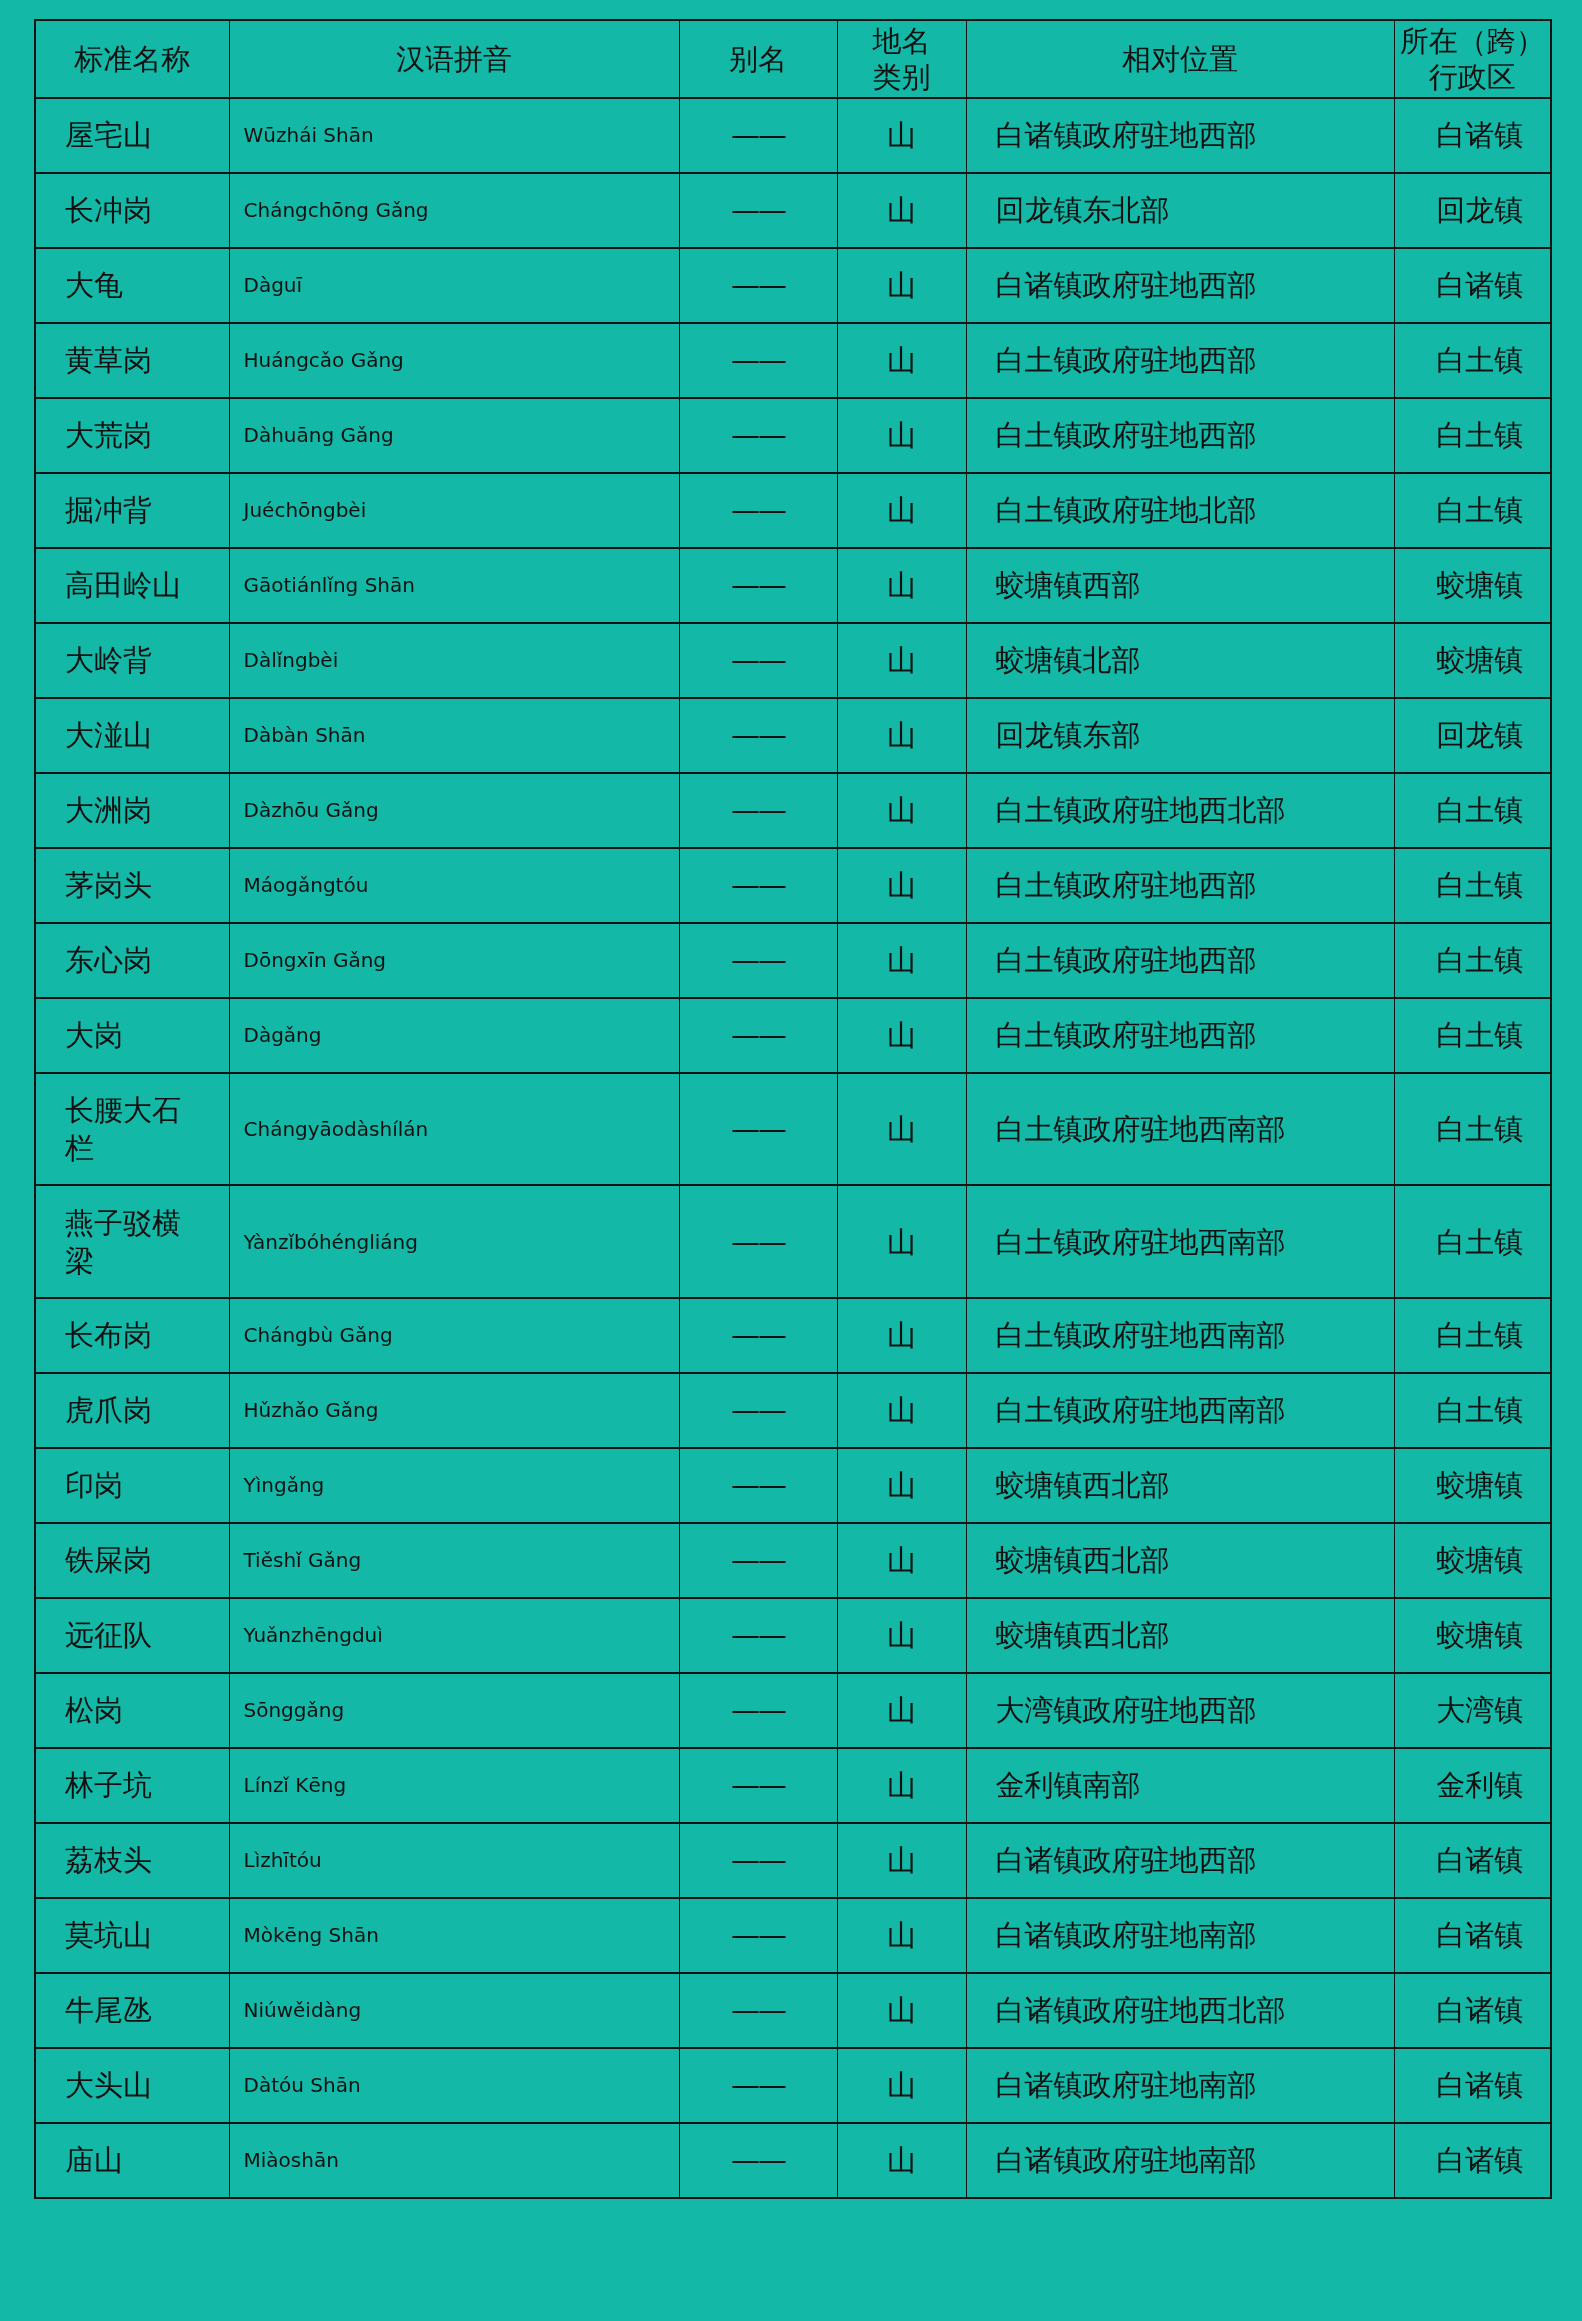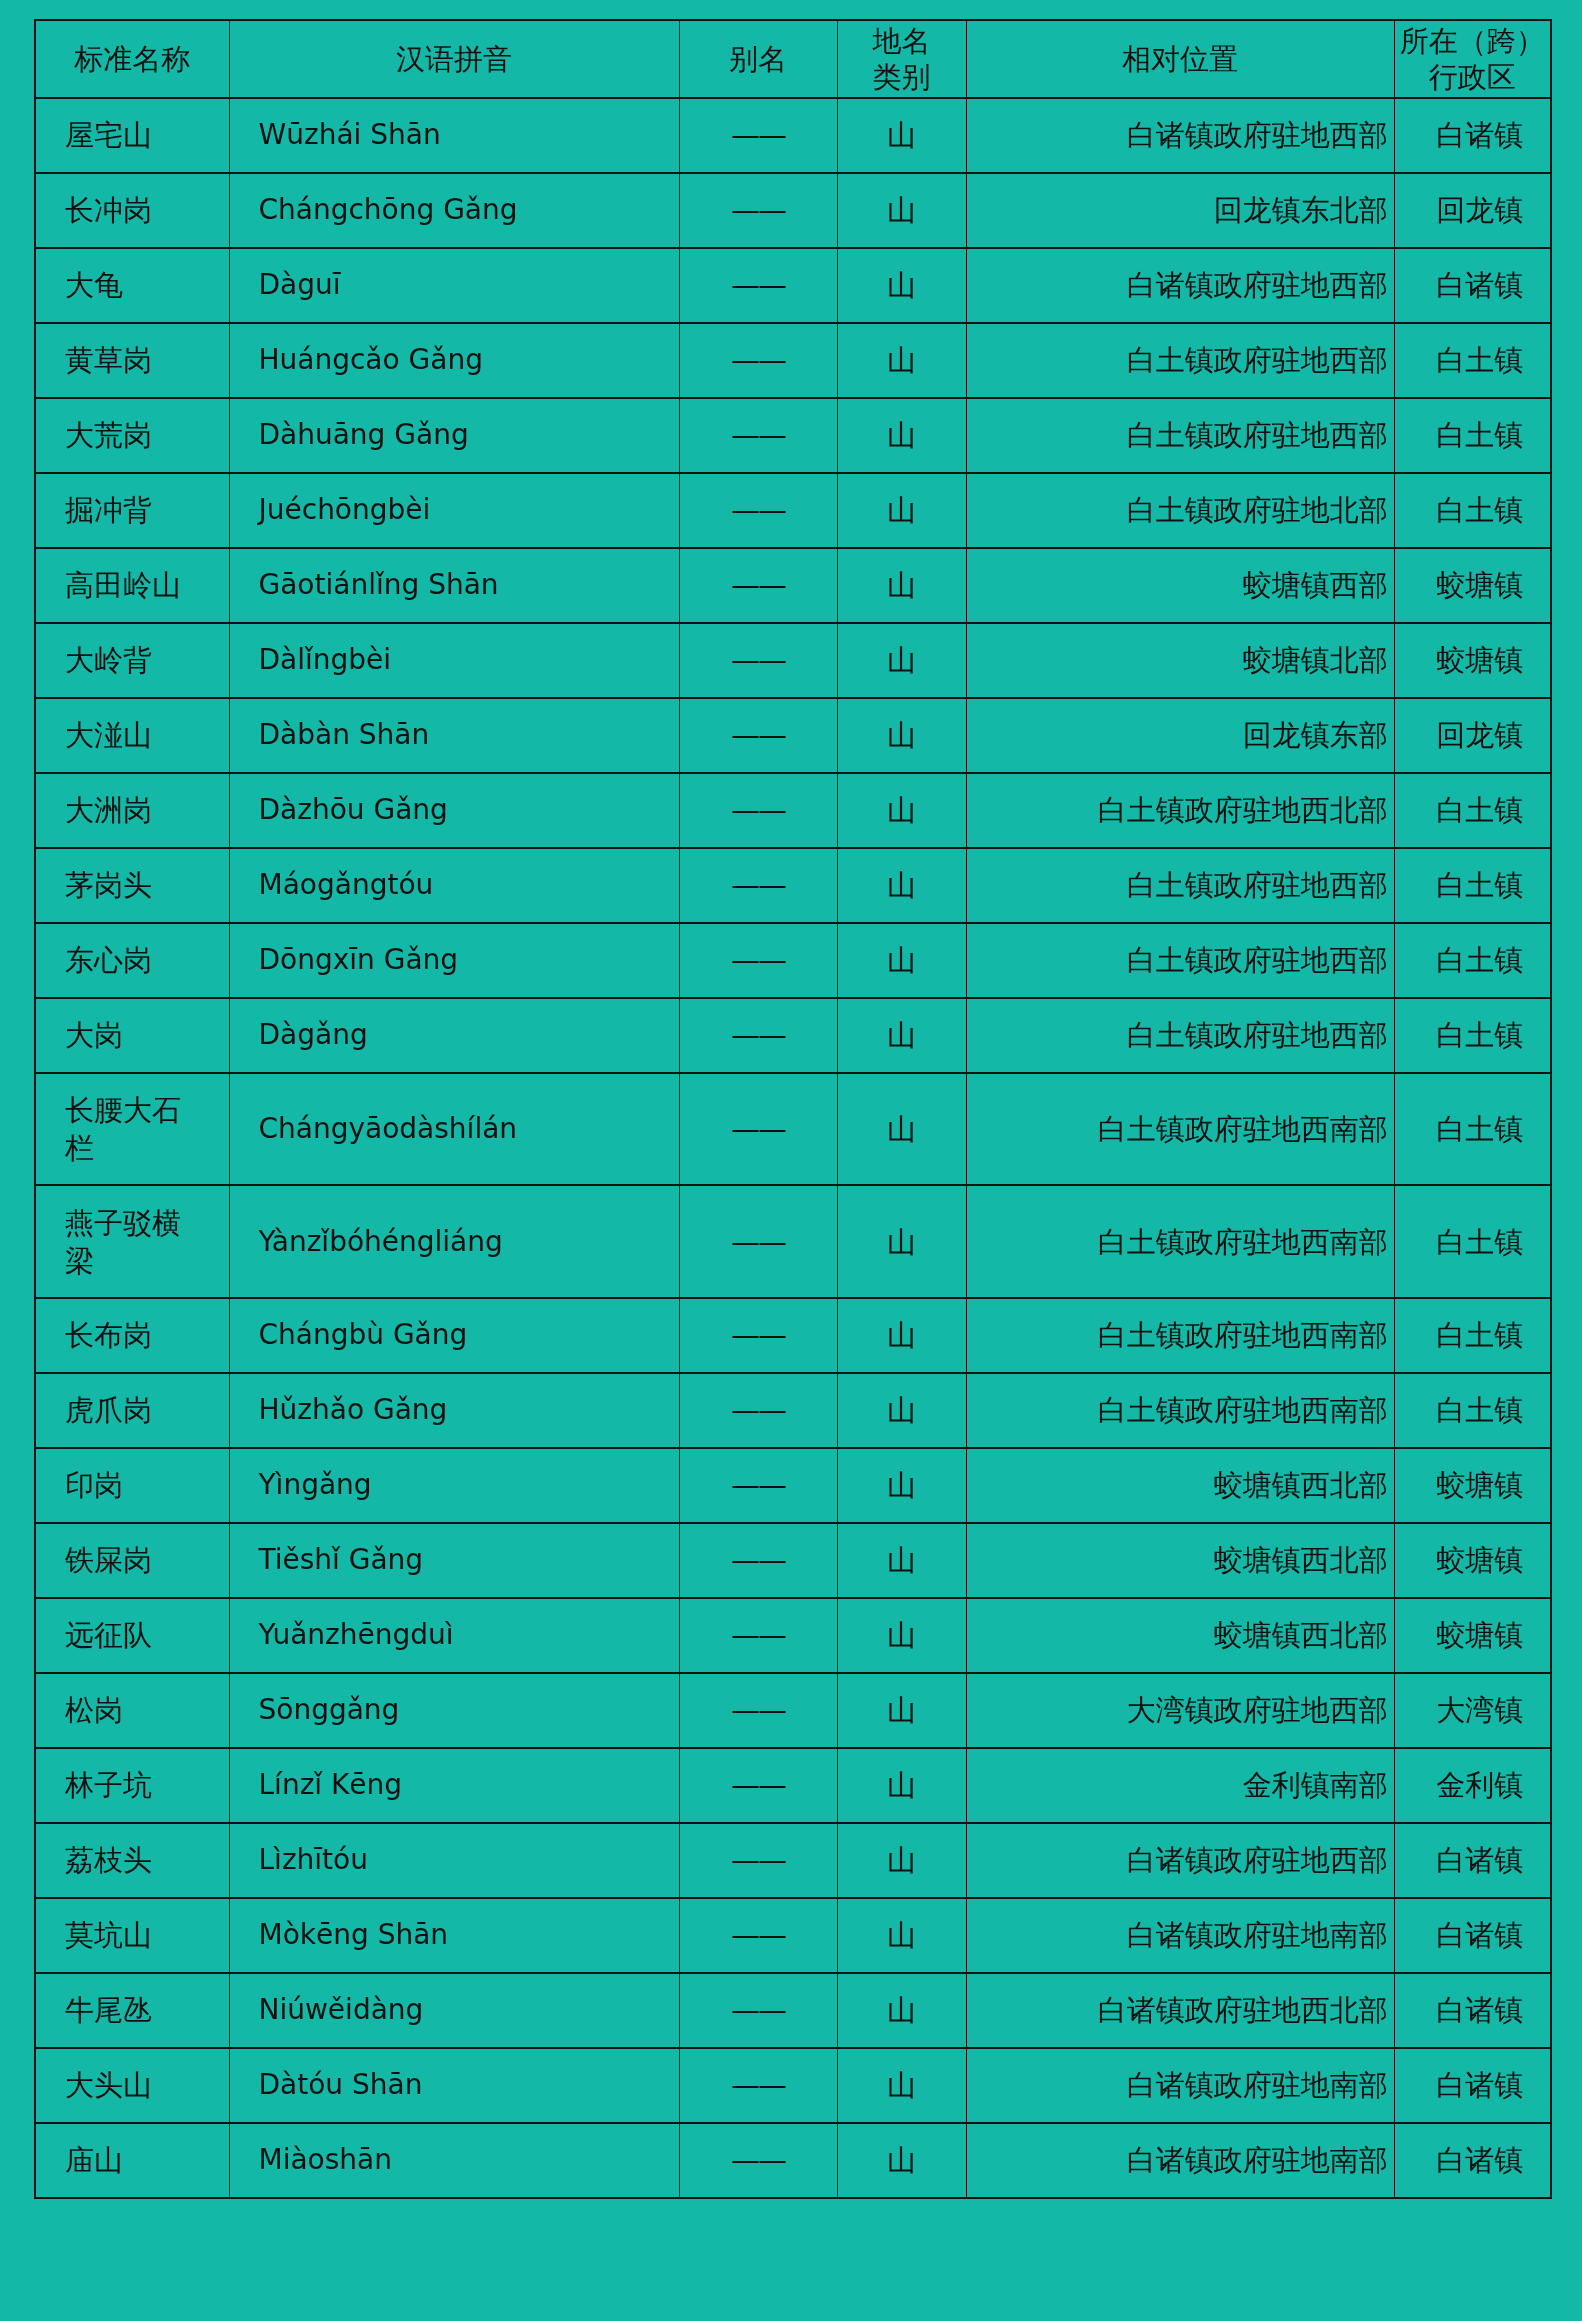--- a/index.html
+++ b/index.html
@@ -58,39 +58,39 @@
     padding-bottom: 17.3px;
   }
   td.c-name {
     font-family: "DejaVu Serif", "Liberation Serif", serif;
     text-align: left;
     padding-left: 29px;
     padding-right: 24px;
   }
   td.c-pinyin {
     font-family: "DejaVu Sans", "Liberation Sans", sans-serif;
-    font-size: 28px;
+    font-size: 20px;
     text-align: left;
-    padding-left: 29px;
+    padding-left: 14px;
     padding-right: 7.7px;
     white-space: nowrap;
   }
   td.c-alias {
     font-family: "DejaVu Sans", "Liberation Sans", sans-serif;
     text-align: center;
     letter-spacing: -1.9px;
     white-space: nowrap;
   }
   td.c-cat {
     font-family: "DejaVu Serif", "Liberation Serif", serif;
     text-align: center;
   }
   td.c-pos {
     font-family: "DejaVu Serif", "Liberation Serif", serif;
-    text-align: right;
+    text-align: left;
     padding-left: 29px;
     padding-right: 5.8px;
     margin-top: 32px;
   }
   td.c-dist {
     font-family: "DejaVu Serif", "Liberation Serif", serif;
     text-align: center;
     padding-left: 19px;
     padding-right: 3.8px;
   }

